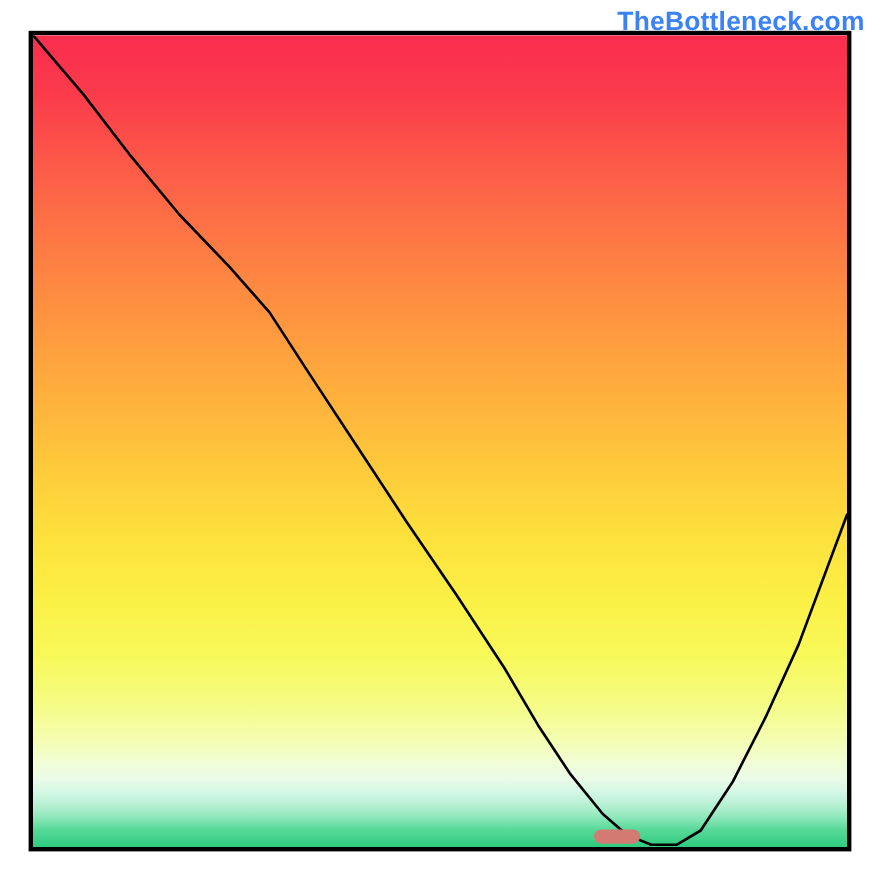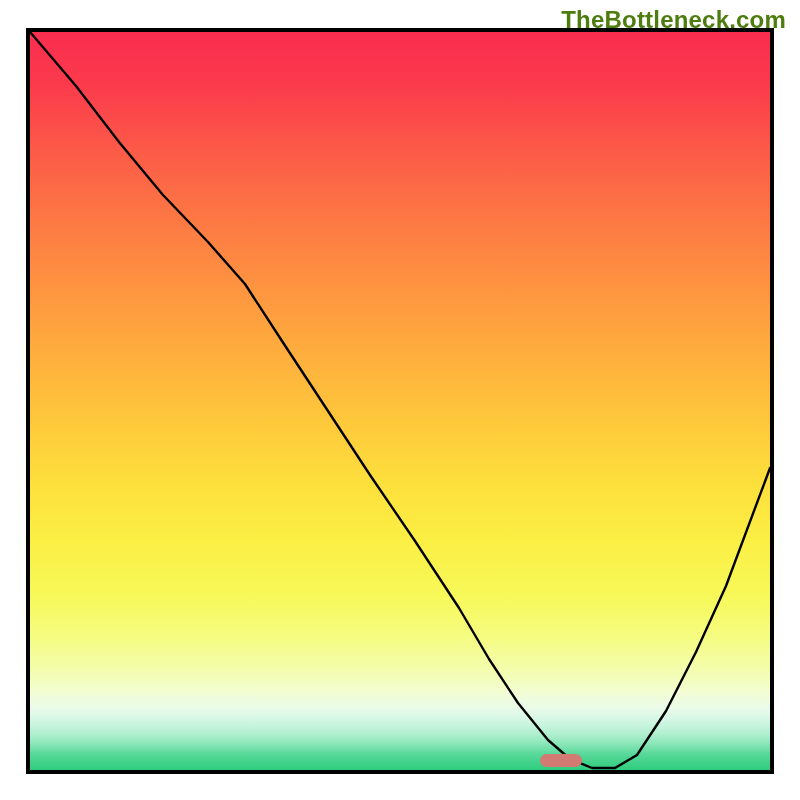--- a/index.html
+++ b/index.html
@@ -15,21 +15,21 @@
     width: 800px;
     height: 800px;
     box-sizing: border-box;
   }
   .watermark {
     position: absolute;
     top: 6px;
     right: 14px;
     font-size: 24px;
     font-weight: 600;
-    color: #4d7c0f;
+    color: #3b82f6;
     letter-spacing: 0.2px;
     z-index: 30;
   }
   .plot {
     position: absolute;
     left: 26px;
     top: 28px;
     width: 748px;
     height: 746px;
     box-sizing: border-box;

